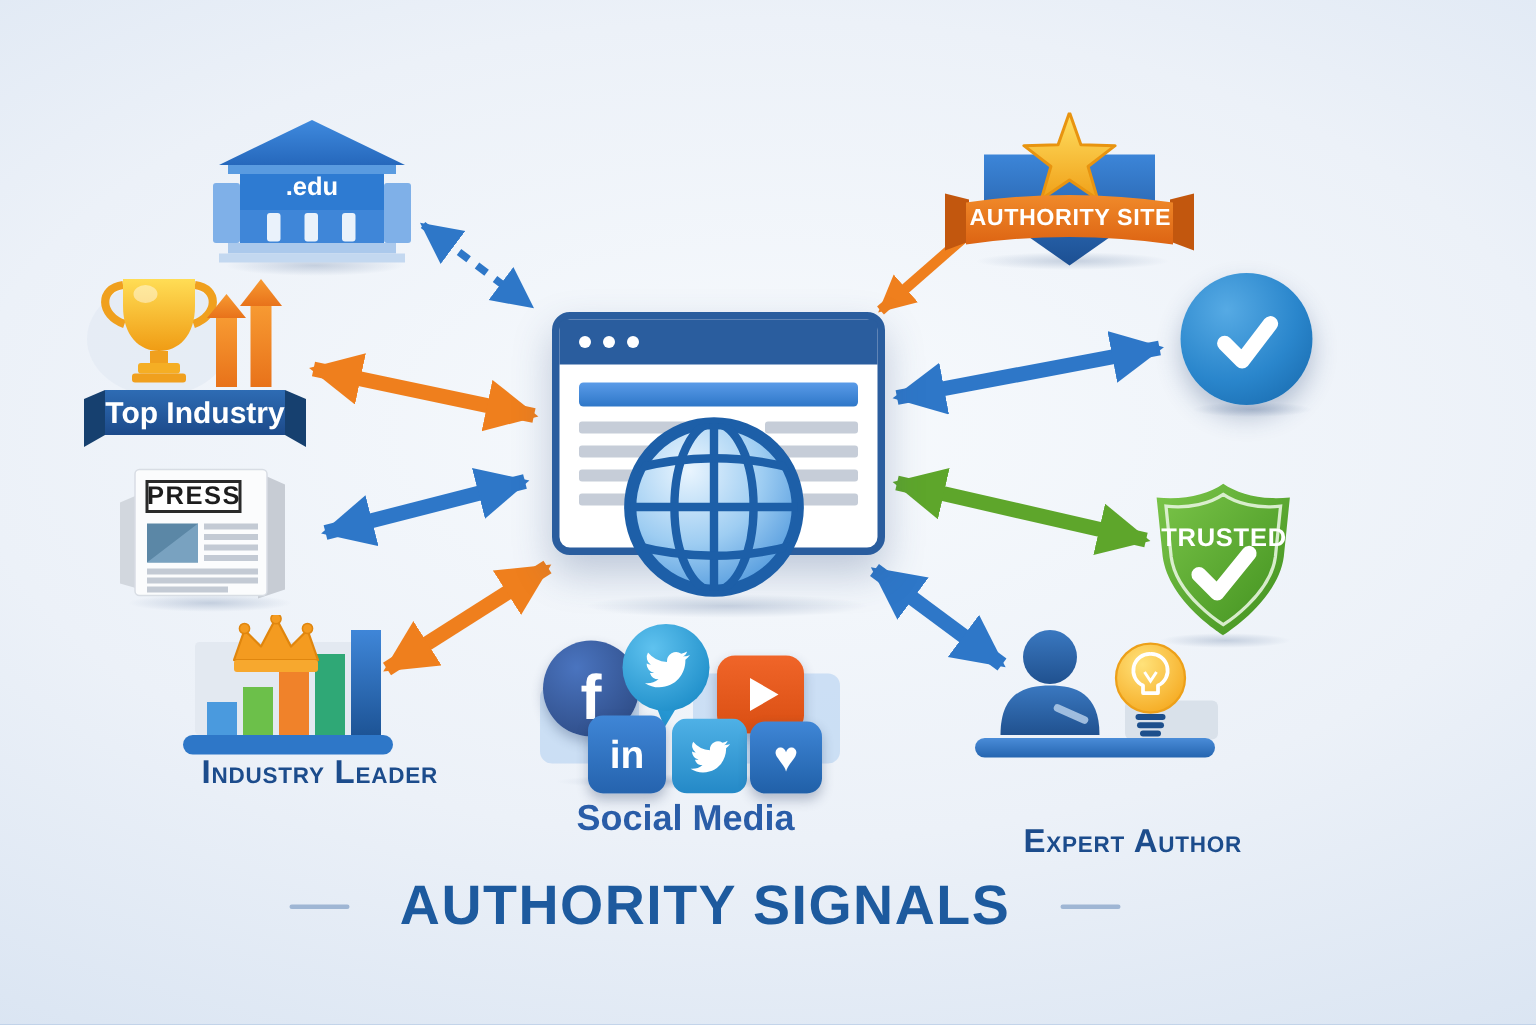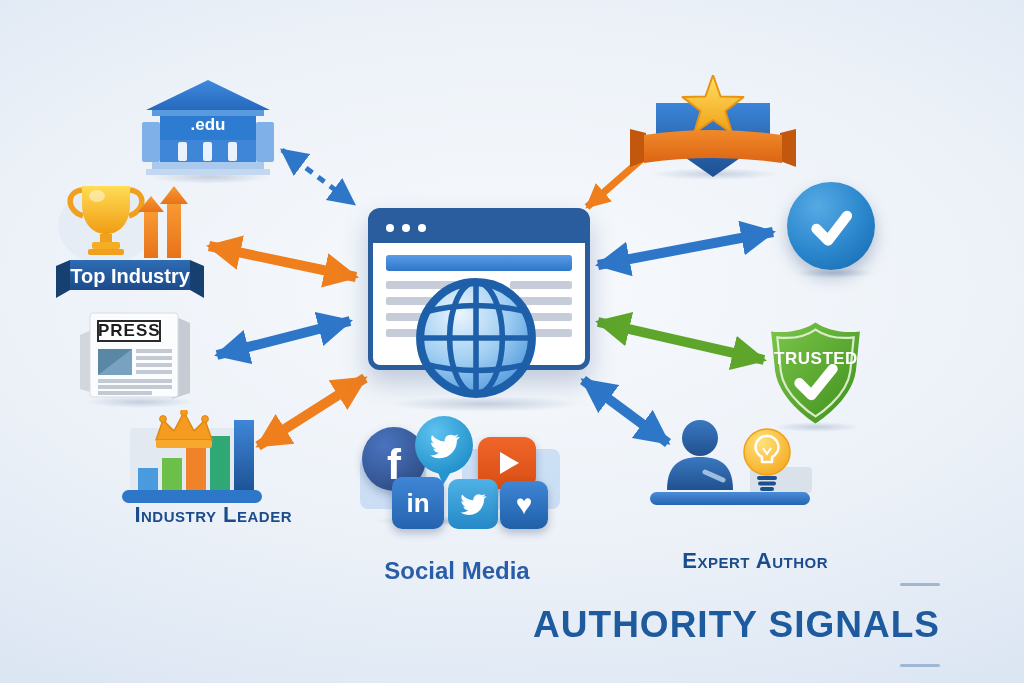--- a/index.html
+++ b/index.html
@@ -48,27 +48,27 @@
   .heart::after{content:'\2665';color:#fff;font-size:28px;line-height:1;}
   
   .vcircle{position:absolute;left:787px;top:182px;width:88px;height:88px;border-radius:50%;z-index:2;
     background:radial-gradient(circle at 35% 28%, #56AAE4, #2A86CC 55%, #1565A8 100%);
     box-shadow:0 8px 16px rgba(40,70,120,.3);display:flex;align-items:center;justify-content:center;}
   
   .t-edu{left:160px;top:112px;width:96px;height:26px;line-height:26px;color:#fff;font-weight:bold;font-size:17px;}
   .t-topranking{left:66px;top:260px;width:128px;height:32px;line-height:32px;color:#fff;font-weight:bold;font-size:20px;}
   .t-press{left:98px;top:321px;width:62px;height:20px;line-height:20px;color:#1d1d1d;font-weight:bold;font-size:17px;letter-spacing:1px;}
   .t-industry{left:92px;top:502px;width:200px;font-size:22px;}
-  .t-social{left:352px;top:557px;width:210px;color:#2A5DA8;font-weight:600;font-size:24px;}
+  .t-social{left:352px;top:532px;width:210px;color:#2A5DA8;font-weight:600;font-size:24px;}
   .t-authority{left:640px;top:133px;width:147px;height:26px;line-height:26px;color:#fff;font-weight:bold;font-size:15.5px;letter-spacing:.4px;}
   .t-verified{left:728px;top:276px;width:205px;font-size:23px;}
   .t-trusted{left:768px;top:349px;width:96px;color:#fff;font-weight:bold;font-size:17px;letter-spacing:.5px;}
   .t-expert{left:628px;top:504px;width:200px;font-size:22px;margin-top:44px;}
   
-  .title-wrap{position:absolute;left:0;top:583px;width:940px;display:flex;align-items:flex-end;justify-content:center;gap:18px;z-index:2;flex-direction:column;}
+  .title-wrap{position:absolute;left:0;top:583px;width:940px;display:flex;align-items:center;justify-content:center;gap:34px;z-index:2;}
   .title-text{color:#1D5A9E;font-weight:bold;font-size:37px;letter-spacing:1px;}
   .divider{width:40px;height:3px;border-radius:2px;background:#9FB6D4;}
 </style>
 </head>
 <body>
 
 <div class="canvas">
 
   <div class="shd" style="left:150px;top:170px;width:120px;height:14px;"></div>
   <div class="shd" style="left:85px;top:396px;width:110px;height:12px;"></div>
@@ -308,20 +308,21 @@
             <stop offset="1" stop-color="#DD6413"></stop>
         </linearGradient>
       </defs>
       <polygon points="28,28 142,28 142,62 85,102 28,62" fill="url(#gBadge)"></polygon>
       <path d="M85,0 L92.6,21.5 L115.4,22.1 L97.4,36 L103.8,57.9 L85,45 L66.2,57.9 L72.6,36 L54.6,22.1 L77.4,21.5 Z" fill="url(#gStar)" stroke="#E89410" stroke-width="2" stroke-linejoin="round"></path>
       <polygon points="2,54 18,58 18,86 2,92" fill="#C2570E"></polygon>
       <polygon points="168,54 152,58 152,86 168,92" fill="#C2570E"></polygon>
       <path d="M16,60 Q85,50 154,60 L154,88 Q85,78 16,88 Z" fill="url(#gRibbon)"></path>
     </svg>
   </div>
+  <div class="ovl t-authority">AUTHORITY SITE</div>
 
   <div class="vcircle">
     <svg width="64" height="64" viewBox="0 0 88 88">
       <path d="M24,48 L40,64 L66,30" stroke="#fff" stroke-width="14" fill="none" stroke-linecap="round" stroke-linejoin="round"></path>
     </svg>
   </div>
 
   <div class="node" style="left:763px;top:318px;">
     <svg width="105" height="112" viewBox="0 0 104 110">
       <defs>

